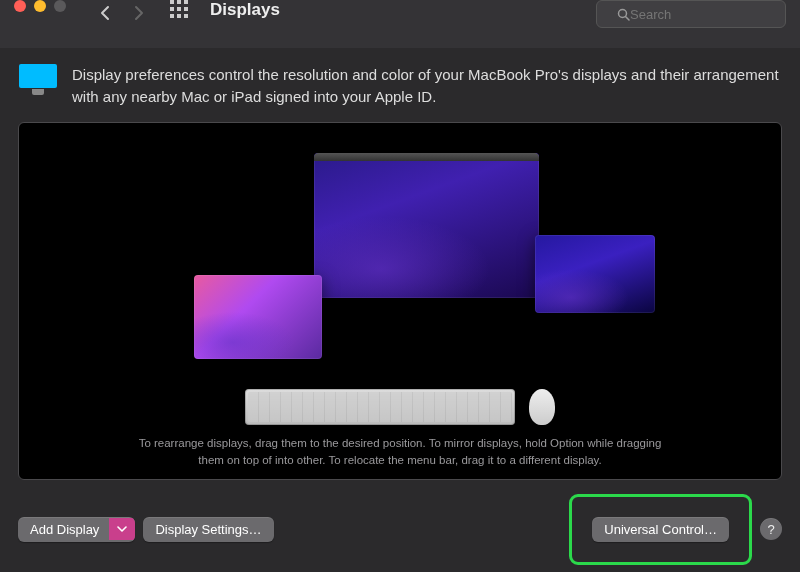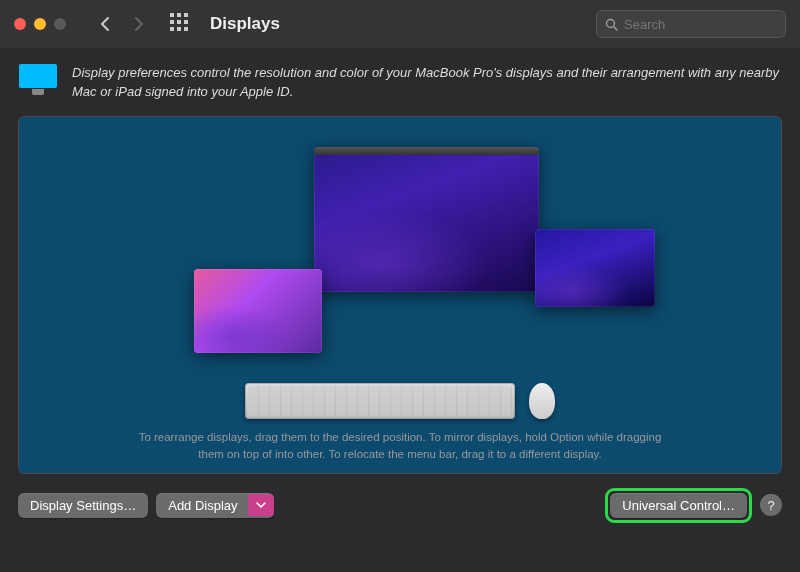--- a/index.html
+++ b/index.html
@@ -5,21 +5,21 @@
 * { box-sizing: border-box; margin: 0; padding: 0; }
 html, body { width: 800px; height: 572px; overflow: hidden; }
 body {
   font-family: -apple-system, "Helvetica Neue", Arial, sans-serif;
   background: #2b2a2c;
   color: #ddd;
 }
 .titlebar {
   height: 48px;
   display: flex;
-  align-items: center;
+  align-items: flex-start;
   padding: 0 14px;
   gap: 8px;
   background: #343336;
 }
 .traffic { display: flex; gap: 8px; margin-right: 18px; }
 .dot { width: 12px; height: 12px; border-radius: 50%; }
 .dot.red { background: #ff5f57; }
 .dot.yel { background: #febc2e; }
 .dot.gry { background: #5a595b; }
 .nav-arrow {
@@ -31,34 +31,34 @@
   width:22px; height:22px; display:grid;
   grid-template-columns:repeat(3,4px);
   grid-template-rows:repeat(3,4px);
   gap:3px; margin:0 8px; align-items:center; justify-content:center;
   cursor:pointer;
 }
 .grid-icon span { background:#ccc; width:4px; height:4px; }
 .title { font-size:17px; font-weight:600; color:#eee; flex:1; margin-left:4px; }
 .search {
   width:190px; height:28px; background:#403f42; border:1px solid #555; border-radius:6px;
-  display:flex; align-items:center; padding:0 8px; gap:6px;
+  display:flex; align-items:center; padding:0 20px; 
 }
 .search svg { flex-shrink:0; }
 .search input {
   background:transparent; border:0; outline:0; color:#ccc; font-size:13px; width:100%;
 }
 .content { padding: 16px 18px 14px; }
 .intro { display:flex; gap:14px; margin-bottom:14px; }
 .monitor-icon { width:40px; flex-shrink:0; display:flex; flex-direction:column; align-items:center; }
 .monitor-icon .screen { width:38px; height:24px; background:#00bcff; border-radius:2px; }
 .monitor-icon .stand { width:12px; height:6px; background:#888; margin-top:1px; border-radius:0 0 2px 2px; }
-.intro-text { font-size:13px; color:#ddd; line-height:1.45;font-style:italic; }
+.intro-text { font-size:15px; color:#ddd; line-height:1.45; }
 .arrange-panel {
-  background:#0c4a6e; border:1px solid #4a494c; border-radius:6px;
+  background:#000000; border:1px solid #4a494c; border-radius:6px;
   height:358px; position:relative; overflow:hidden;
 }
 .displays-area { position:relative; width:100%; height:270px; }
 .disp {
   position:absolute; border-radius:4px; box-shadow:0 4px 16px rgba(0,0,0,.5), inset 0 0 0 1px rgba(255,255,255,.08);
   background:linear-gradient(135deg,#3a1a7a 0%,#5524b0 40%,#2a1060 100%);
   overflow:hidden;
 }
 .disp::after{
   content:""; position:absolute; inset:0;
@@ -102,21 +102,21 @@
 }
 .btn {
   background:#6b6a6d; color:#fff; border:0; border-radius:6px;
   padding:5px 12px; font-size:13px; cursor:pointer;
   box-shadow:inset 0 1px 0 rgba(255,255,255,.1), 0 1px 1px rgba(0,0,0,.3);
 }
 .btn.pill { display:flex; align-items:center; gap:0; padding:0; overflow:hidden; }
 .btn.pill .lbl { padding:5px 10px 5px 12px; }
 .btn.pill .chev { background:#c93f8c; padding:5px 8px; font-size:11px; }
 .highlight-ring {
-  border:3px solid #2bd94b; border-radius:9px; padding:2px; display:inline-flex;
+  border:3px solid #2bd94b; border-radius:9px; padding:20px; display:inline-flex;
 }
 .spacer { flex:1; }
 .help {
   width:22px; height:22px; border-radius:50%; background:#6b6a6d; color:#eee;
   display:flex; align-items:center; justify-content:center; font-size:13px; cursor:pointer;
   box-shadow:inset 0 1px 0 rgba(255,255,255,.1);
 }
 </style>
 </head>
 <body>
@@ -177,28 +177,28 @@
       <div class="keyboard"></div>
       <div class="mouse"></div>
     </div>
     <div class="hint">
       <span>To rearrange displays, drag them to the desired position. To mirror displays, hold Option while dragging</span><br>
       <span>them on top of into other. To relocate the menu bar, drag it to a different display.</span>
     </div>
   </div>
 
   <div class="footer">
-    <button class="btn">Display Settings…</button>
     <button class="btn pill">
       <span class="lbl">Add Display</span>
       <span class="chev">
         <svg width="10" height="8" viewBox="0 0 10 8">
             <path d="M1 2 L5 6 L9 2" stroke="#fff" stroke-width="1.6" fill="none" stroke-linecap="round" stroke-linejoin="round"></path>
           </svg>
       </span>
     </button>
+    <button class="btn">Display Settings…</button>
     <div class="spacer"></div>
     <span class="highlight-ring">
       <button class="btn">Universal Control…</button>
     </span>
     <div class="help">?</div>
   </div>
 </div>
 
 </body></html>

